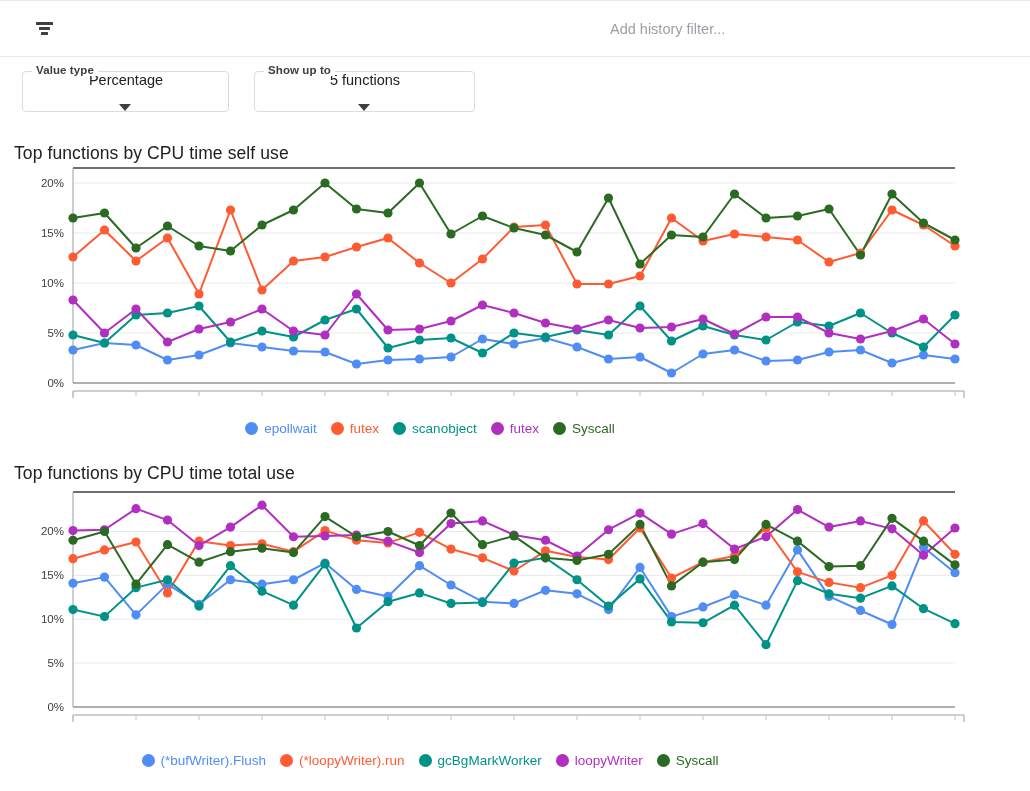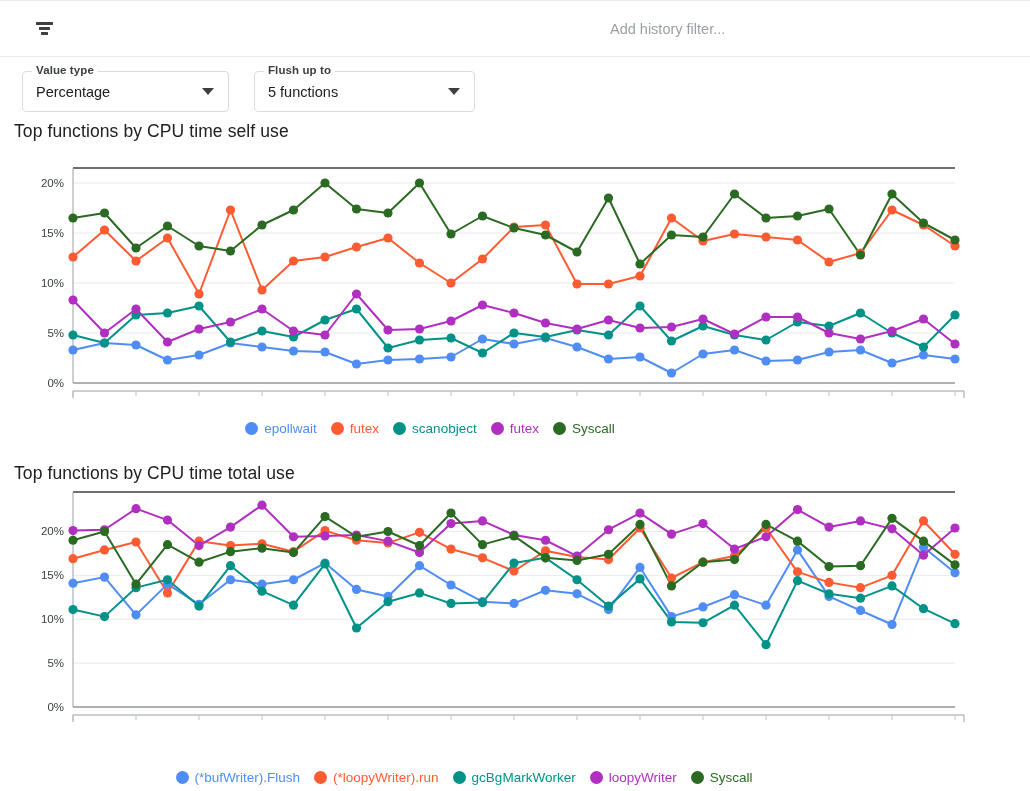--- a/index.html
+++ b/index.html
@@ -74,20 +74,21 @@
     position: relative;
     height: 41px;
     box-sizing: border-box;
     border: 1px solid #dadce0;
     border-radius: 4px;
     display: flex;
     align-items: center;
     padding: 0 12px 0 13px;
     background: #fff;
     cursor: pointer;
+    flex-direction: column;
   }
   .mdc-select.w1 { width: 207px; }
   .mdc-select.w2 { width: 221px; }
   .mdc-select .sel-label {
     position: absolute;
     top: -8px;
     left: 9px;
     background: #fff;
     padding: 0 4px;
     font-size: 11.5px;
@@ -115,42 +116,42 @@
 
   
   .chart-title {
     position: absolute;
     left: 14px;
     font-size: 17.5px;
     color: #202124;
     letter-spacing: .1px;
     white-space: nowrap;
   }
-  #title1 { top: 121px; }
+  #title1 { top: 143px; }
   #title2 { top: 463px; }
 
   .chart-block { position: absolute; left: 0; }
   #chart1 { top: 166px; }
   #chart2 { top: 490px; }
 
   .chart-svg { display: block; }
 
   
   .legend {
     position: absolute;
     left: 0;
     width: 860px;
     display: flex;
     justify-content: center;
     align-items: center;
     gap: 14px;
     font-size: 13.5px;
   }
   #legend1 { top: 421px; }
-  #legend2 { top: 770px; margin-left: 34px; }
+  #legend2 { top: 753px; }
   .legend-item {
     display: flex;
     align-items: center;
     gap: 6px;
     cursor: pointer;
     white-space: nowrap;
   }
   .legend-dot {
     width: 13px; height: 13px;
     border-radius: 50%;
@@ -169,21 +170,21 @@
   <input class="filter-input" type="text" placeholder="Add history filter..." style="">
 </div>
 
 <div class="selects-row">
   <div class="mdc-select w1">
     <span class="sel-label">Value type</span>
     <span class="sel-value">Percentage</span>
     <span class="caret"></span>
   </div>
   <div class="mdc-select w2">
-    <span class="sel-label">Flush up to</span>
+    <span class="sel-label">Show up to</span>
     <span class="sel-value">5 functions</span>
     <span class="caret"></span>
   </div>
 </div>
 
 <div class="chart-title" id="title1">Top functions by CPU time self use</div>
 <div class="chart-block" id="chart1">
     <svg width="1030" height="232" class="chart-svg">
       <line x1="73" x2="955" y1="217" y2="217" stroke="#5f6368" stroke-width="1.2"></line>
       <text x="64" y="221" text-anchor="end" font-size="11.5" fill="#3c4043" font-family="&quot;Liberation Sans&quot;, sans-serif">0%</text>

